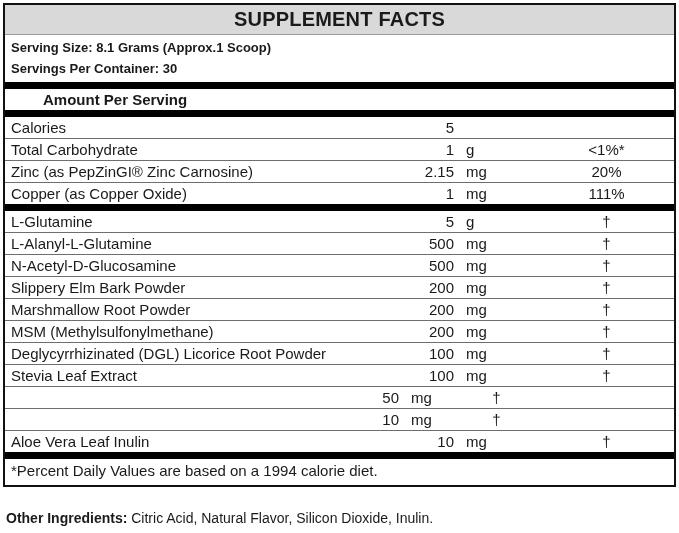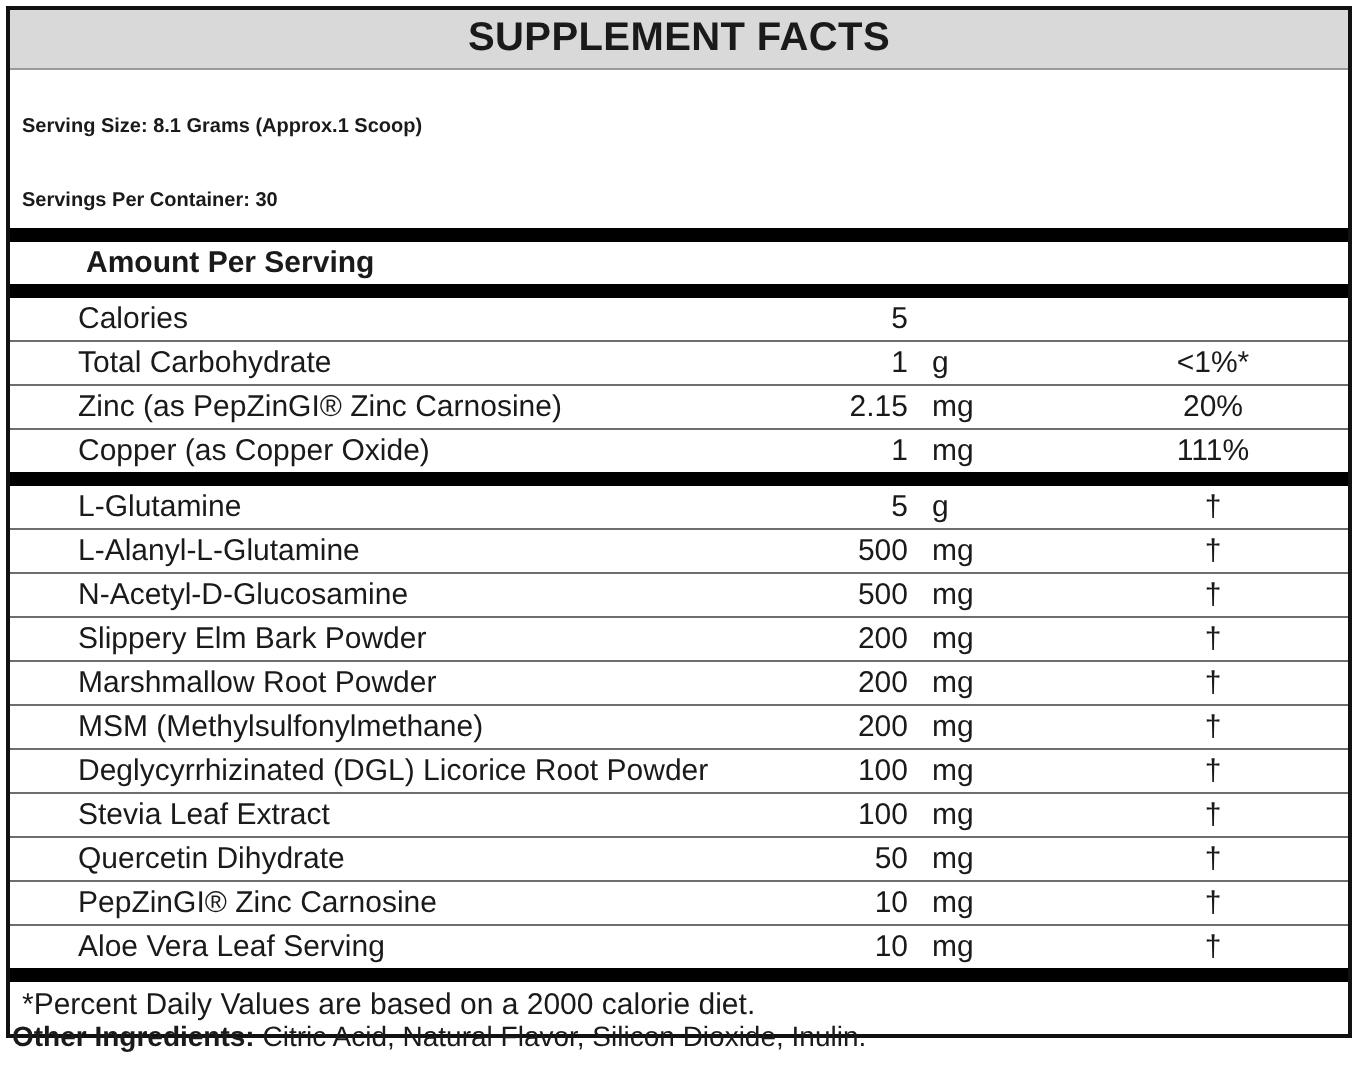--- a/index.html
+++ b/index.html
@@ -33,23 +33,22 @@
     text-align: center;
     font-weight: bold;
     font-size: 20px;
     letter-spacing: 0.2px;
   }
   .serving-info {
     padding: 2px 6px 3px 6px;
   }
   .serving-info div {
     font-weight: bold;
-    font-size: 10px;
+    font-size: 13px;
     line-height: 21px;
-    margin-top: 16px;
   }
   .thick-bar {
     height: 7px;
     background: #000000;
   }
   .col-header-row {
     display: grid;
     grid-template-columns: 1fr 55px 85px 135px;
     align-items: center;
     height: 21px;
@@ -59,21 +58,20 @@
   }
   .col-header-row .amount-header { padding-left: 6px; grid-column: 1 / 4; }
   .col-header-row .dv-header { text-align: center; grid-column: 4; white-space: nowrap; }
   .rows { width: 100%; }
   .row {
     display: grid;
     grid-template-columns: 1fr 55px 85px 135px;
     align-items: center;
     height: 21px;
     font-size: 15px;
-    padding-left: 28px;
   }
   .row + .row { border-top: 1.5px solid #6e6e6e; }
   .cell.name  { padding-left: 6px; white-space: nowrap; overflow: hidden; }
   .cell.amount{ text-align: right; }
   .cell.unit  { padding-left: 12px; }
   .cell.dv    { text-align: center; }
   .footnotes {
     padding: 2px 6px 4px 6px;
   }
   .footnotes div {
@@ -183,43 +181,41 @@
           <span class="cell unit">mg</span>
           <span class="cell dv">†</span>
         </div>
         <div class="row">
           <span class="cell name">Stevia Leaf Extract</span>
           <span class="cell amount">100</span>
           <span class="cell unit">mg</span>
           <span class="cell dv">†</span>
         </div>
         <div class="row">
-          <span class="cell name">Quercetin Dihydrate</span>
           <span class="cell amount">50</span>
           <span class="cell unit">mg</span>
           <span class="cell dv">†</span>
         </div>
         <div class="row">
-          <span class="cell name">PepZinGI® Zinc Carnosine</span>
           <span class="cell amount">10</span>
           <span class="cell unit">mg</span>
           <span class="cell dv">†</span>
         </div>
         <div class="row">
-          <span class="cell name">Aloe Vera Leaf Serving</span>
+          <span class="cell name">Aloe Vera Leaf Inulin</span>
           <span class="cell amount">10</span>
           <span class="cell unit">mg</span>
           <span class="cell dv">†</span>
         </div>
       </div>
 
     <div class="thick-bar"></div>
 
     <div class="footnotes">
-      <div>*Percent Daily Values are based on a 2000 calorie diet.</div>
+      <div>*Percent Daily Values are based on a 1994 calorie diet.</div>
     </div>
 
   </div>
 
   <div class="other-ingredients">
     <span class="oi-label">Other Ingredients:</span><span> Citric Acid, Natural Flavor, Silicon Dioxide, Inulin.</span>
   </div>
 
 </div>
 

